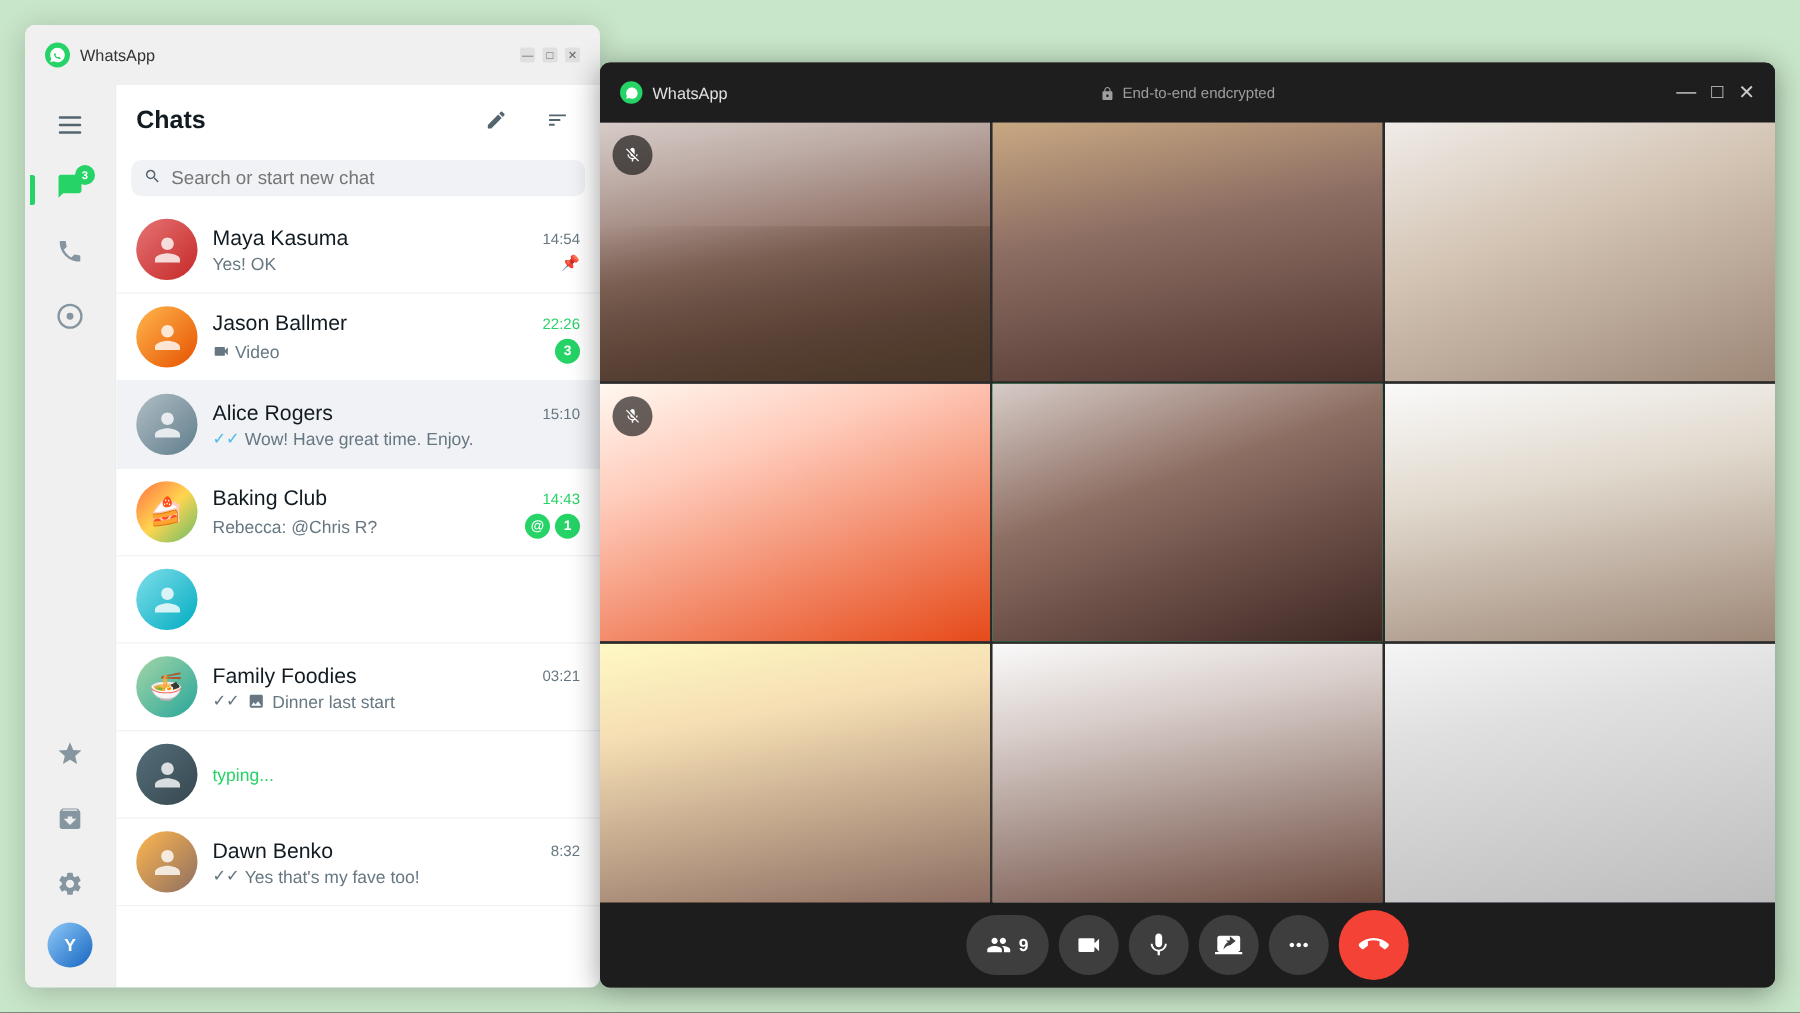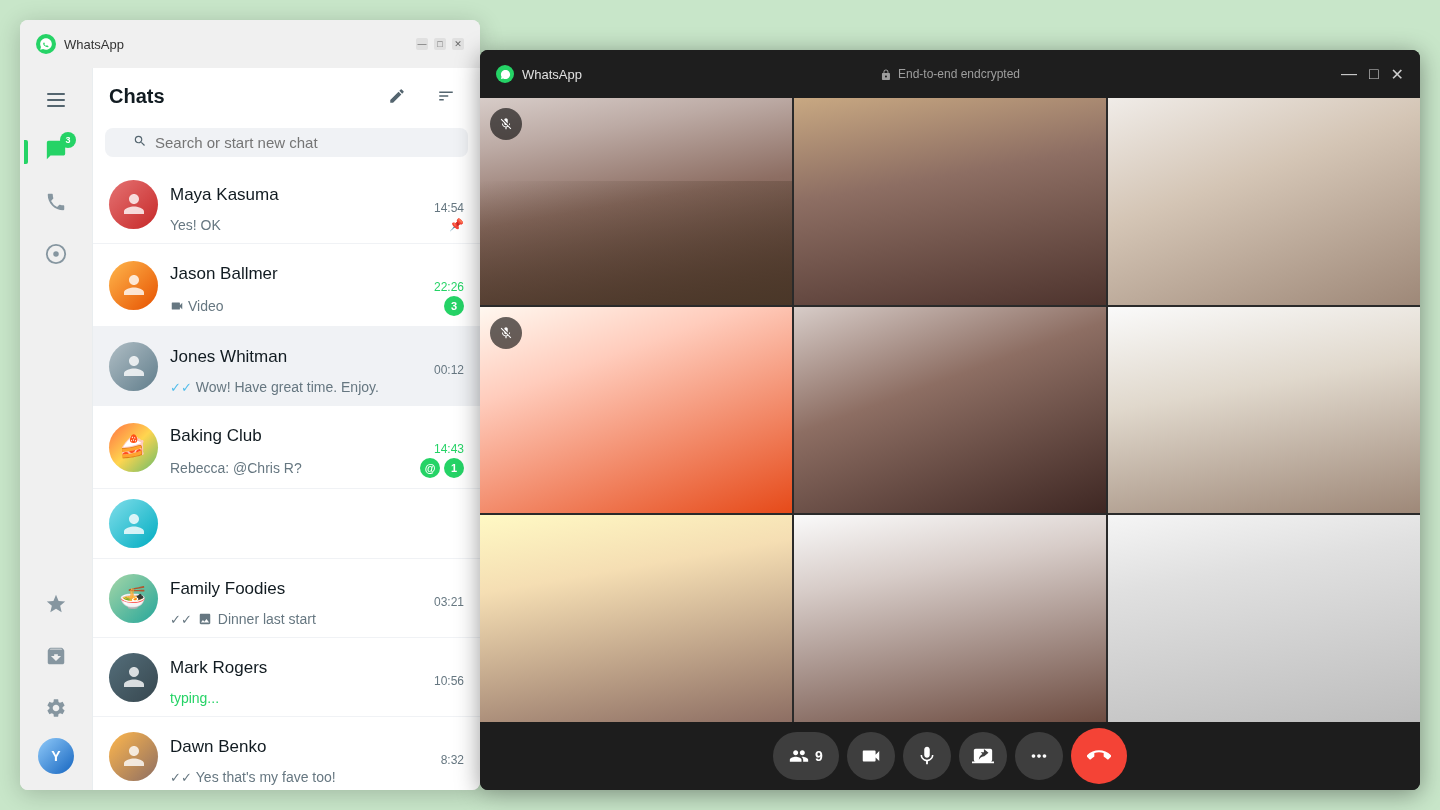--- a/index.html
+++ b/index.html
@@ -168,21 +168,21 @@
       color: #54656f;
       font-size: 16px;
     }
 
     .search-bar {
       margin: 4px 12px 8px 12px;
       background: #f0f2f5;
       border-radius: 8px;
       display: flex;
       align-items: center;
-      padding: 6px 28px;
+      padding: 6px 10px;
       gap: 8px;
     }
     .search-input {
       background: transparent;
       border: none;
       outline: none;
       font-size: 15px;
       color: #3b4a54;
       flex: 1;
     }
@@ -230,29 +230,27 @@
     }
     .chat-name {
       font-size: 17px;
       font-weight: 500;
       color: #111b21;
     }
     .chat-time {
       font-size: 12px;
       color: #667781;
       white-space: nowrap;
-      margin-top: 26px;
     }
     .chat-time.unread {
       color: #25d366;
     }
     .chat-msg-row {
       display: flex;
       justify-content: space-between;
-      align-items: center;
     }
     .chat-preview {
       font-size: 14px;
       color: #667781;
       white-space: nowrap;
       overflow: hidden;
       text-overflow: ellipsis;
       max-width: 220px;
       display: flex;
       align-items: center;
@@ -592,22 +590,22 @@
           </div>
 
           <div class="chat-item active">
             <div class="chat-avatar" style="background:linear-gradient(135deg,#b0bec5,#607d8b);display:flex;align-items:center;justify-content:center;">
               <svg width="30" height="30" viewBox="0 0 24 24" fill="rgba(255,255,255,0.8)">
                 <path d="M12 12c2.21 0 4-1.79 4-4s-1.79-4-4-4-4 1.79-4 4 1.79 4 4 4zm0 2c-2.67 0-8 1.34-8 4v2h16v-2c0-2.66-5.33-4-8-4z"></path>
               </svg>
             </div>
             <div class="chat-info">
               <div class="chat-name-row">
-                <span class="chat-name">Jones Whitman</span>
-                <span class="chat-time">00:12</span>
+                <span class="chat-name">Alice Rogers</span>
+                <span class="chat-time">15:10</span>
               </div>
               <div class="chat-msg-row">
                 <span class="chat-preview">
                   <span style="color:#53bdeb;font-size:13px;">✓✓</span>
                   <span>Wow! Have great time. Enjoy.</span>
                 </span>
               </div>
             </div>
           </div>
 
@@ -657,24 +655,20 @@
             </div>
           </div>
 
           <div class="chat-item">
             <div class="chat-avatar" style="background:linear-gradient(135deg,#546e7a,#37474f);display:flex;align-items:center;justify-content:center;">
               <svg width="30" height="30" viewBox="0 0 24 24" fill="rgba(255,255,255,0.8)">
                 <path d="M12 12c2.21 0 4-1.79 4-4s-1.79-4-4-4-4 1.79-4 4 1.79 4 4 4zm0 2c-2.67 0-8 1.34-8 4v2h16v-2c0-2.66-5.33-4-8-4z"></path>
               </svg>
             </div>
             <div class="chat-info">
-              <div class="chat-name-row">
-                <span class="chat-name">Mark Rogers</span>
-                <span class="chat-time">10:56</span>
-              </div>
               <div class="chat-msg-row">
                 <span class="chat-preview typing">typing...</span>
               </div>
             </div>
           </div>
 
           <div class="chat-item">
             <div class="chat-avatar" style="background:linear-gradient(135deg,#ffb74d,#8d6e63);display:flex;align-items:center;justify-content:center;">
               <svg width="30" height="30" viewBox="0 0 24 24" fill="rgba(255,255,255,0.8)">
                 <path d="M12 12c2.21 0 4-1.79 4-4s-1.79-4-4-4-4 1.79-4 4 1.79 4 4 4zm0 2c-2.67 0-8 1.34-8 4v2h16v-2c0-2.66-5.33-4-8-4z"></path>

